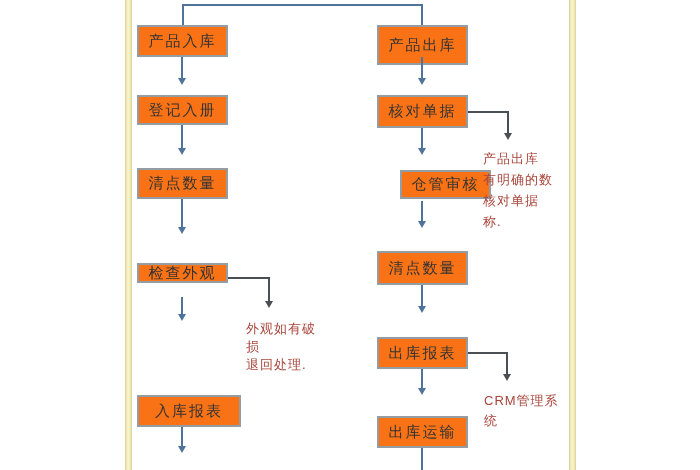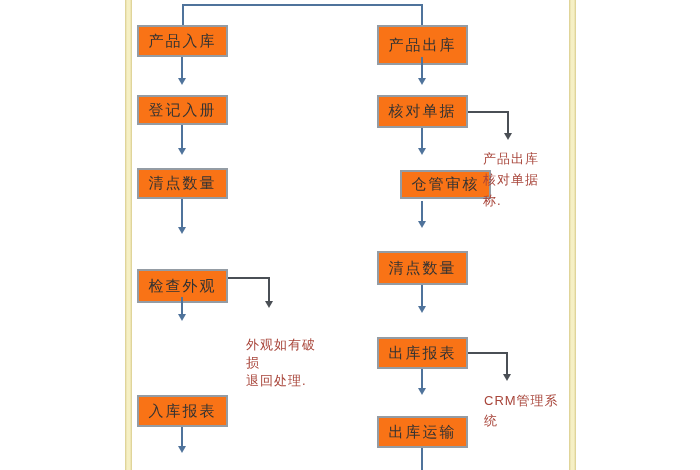--- a/index.html
+++ b/index.html
@@ -42,24 +42,24 @@
 
   <div class="node" style="left:137px;top:25px;width:91px;height:32px">
     <span>产品入库</span>
   </div>
   <div class="node" style="left:137px;top:95px;width:91px;height:30px">
     <span>登记入册</span>
   </div>
   <div class="node" style="left:137px;top:168px;width:91px;height:31px">
     <span>清点数量</span>
   </div>
-  <div class="node" style="left:137px;top:269px;width:91px;height:34px">
+  <div class="node" style="left:137px;top:263px;width:91px;height:20px">
     <span>检查外观</span>
   </div>
-  <div class="node" style="left:137px;top:395px;width:91px;height:32px">
+  <div class="node" style="left:137px;top:395px;width:104px;height:32px">
     <span>入库报表</span>
   </div>
 
   <div class="arrow" style="left:177px;top:57px;height:28px">
       <i class="shaft"></i>
       <i class="head"></i>
     </div>
   <div class="arrow" style="left:177px;top:125px;height:30px">
       <i class="shaft"></i>
       <i class="head"></i>
@@ -125,24 +125,25 @@
   <div class="hline-dark" style="left:228px;top:277px;width:42px"></div>
   <div class="vline-dark" style="left:268px;top:277px;height:24px"></div>
   <div class="head-dark" style="left:265px;top:301px"></div>
 
   <div class="hline-dark" style="left:468px;top:352px;width:40px"></div>
   <div class="vline-dark" style="left:506px;top:352px;height:22px"></div>
   <div class="head-dark" style="left:503px;top:374px"></div>
 
   <div class="annotation" style="left:483px;top:148px;line-height:21px">
     <div>产品出库</div>
+    <div>有明确的数</div>
     <div>核对单据</div>
     <div>称.</div>
   </div>
-  <div class="annotation" style="left:246px;top:336px;line-height:18px">
+  <div class="annotation" style="left:246px;top:320px;line-height:18px">
     <div>外观如有破</div>
     <div>损</div>
     <div>退回处理.</div>
   </div>
   <div class="annotation" style="left:484px;top:391px;line-height:20px">
     <div>CRM管理系</div>
     <div>统</div>
   </div>
 
 </div>

